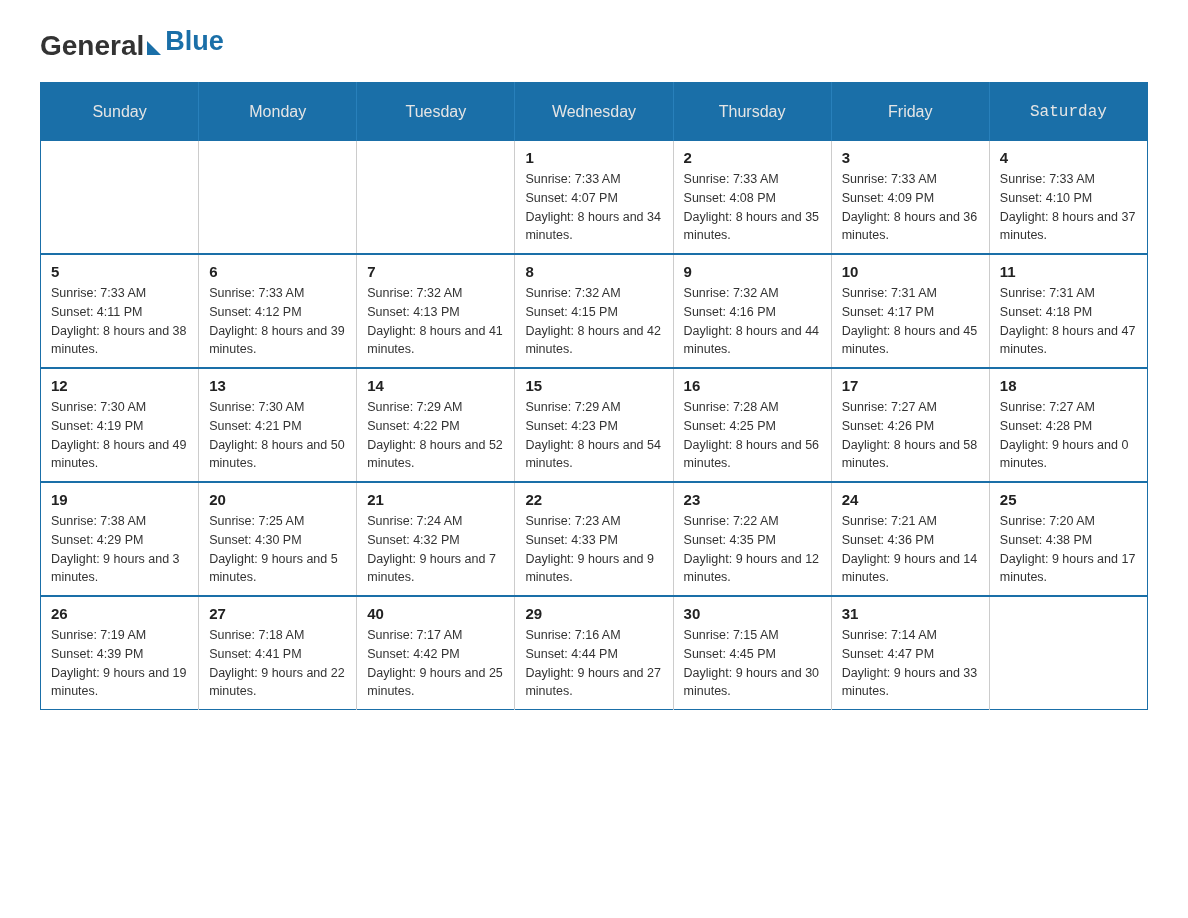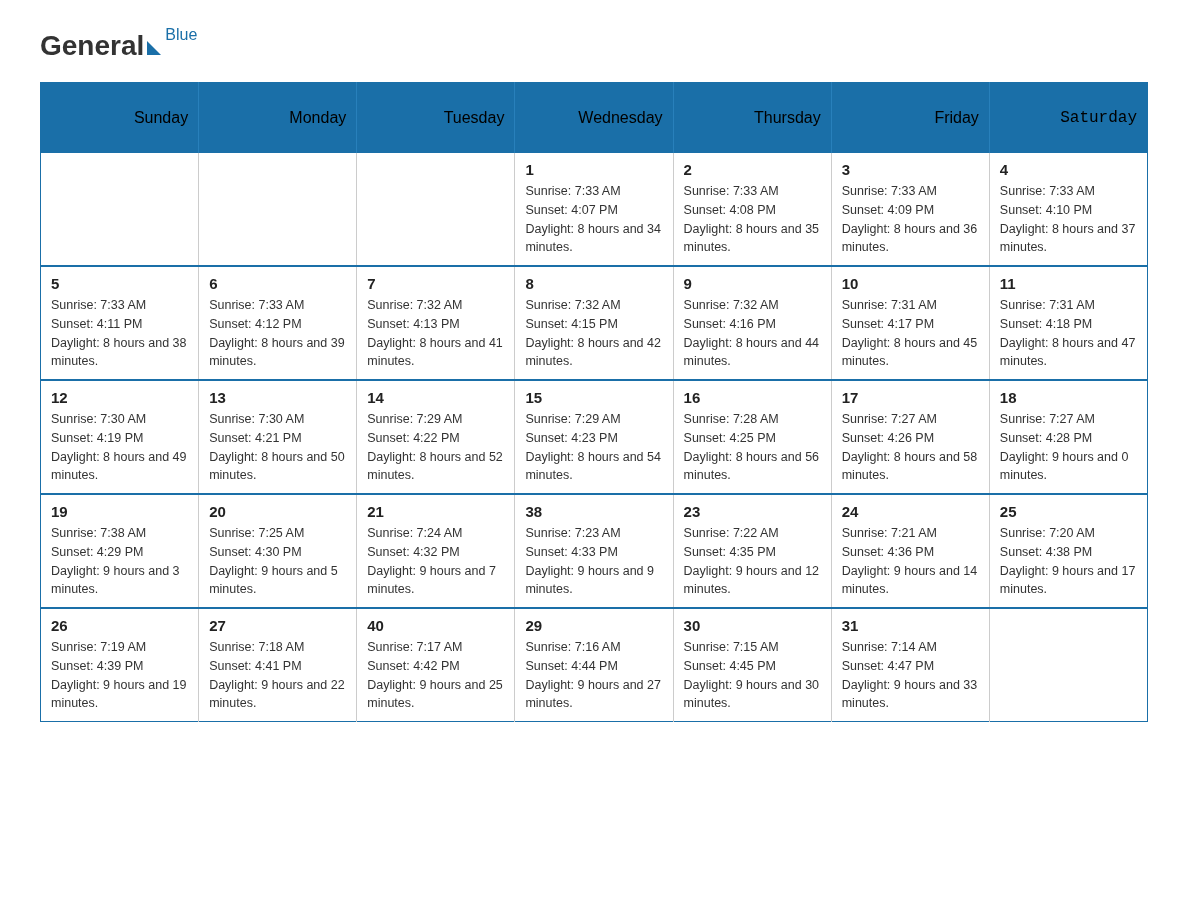--- a/index.html
+++ b/index.html
@@ -31,22 +31,22 @@
     .logo-general .arrow {
       width: 0;
       height: 0;
       border-left: 14px solid #1a6fa8;
       border-top: 14px solid transparent;
       border-bottom: 0px solid transparent;
       margin-left: 3px;
       margin-top: 4px;
     }
     .logo-blue {
-      font-size: 16px;
-      font-weight: normal;
+      font-size: 27px;
+      font-weight: bold;
       color: #1a6fa8;
       margin-top: -4px;
       margin-left: 4px;
     }
     .title-section {
       text-align: right;
     }
     .title-section h1 {
       font-size: 48px;
       font-weight: normal;
@@ -57,23 +57,23 @@
       font-weight: normal;
       color: #444;
     }
     .calendar {
       width: 100%;
       border-collapse: collapse;
       border: 1px solid #1a6fa8;
     }
     .calendar th {
       background-color: #1a6fa8;
-      color: #000000;
-      text-align: right;
-      padding: 26px 10px;
+      color: #e5e5e5;
+      text-align: center;
+      padding: 20px 10px;
       font-size: 16px;
       font-weight: normal;
       border-right: 1px solid #2880bb;
     }
     .calendar th:last-child {
       border-right: none;
       font-family: Liberation Mono, monospace;
     }
     .calendar td {
       vertical-align: top;
@@ -283,21 +283,21 @@
 and 5 minutes.</div>
         </td>
         <td>
           <div class="day-number">21</div>
           <div class="day-info">Sunrise: 7:24 AM
 Sunset: 4:32 PM
 Daylight: 9 hours
 and 7 minutes.</div>
         </td>
         <td>
-          <div class="day-number">38</div>
+          <div class="day-number">22</div>
           <div class="day-info">Sunrise: 7:23 AM
 Sunset: 4:33 PM
 Daylight: 9 hours
 and 9 minutes.</div>
         </td>
         <td>
           <div class="day-number">23</div>
           <div class="day-info">Sunrise: 7:22 AM
 Sunset: 4:35 PM
 Daylight: 9 hours

